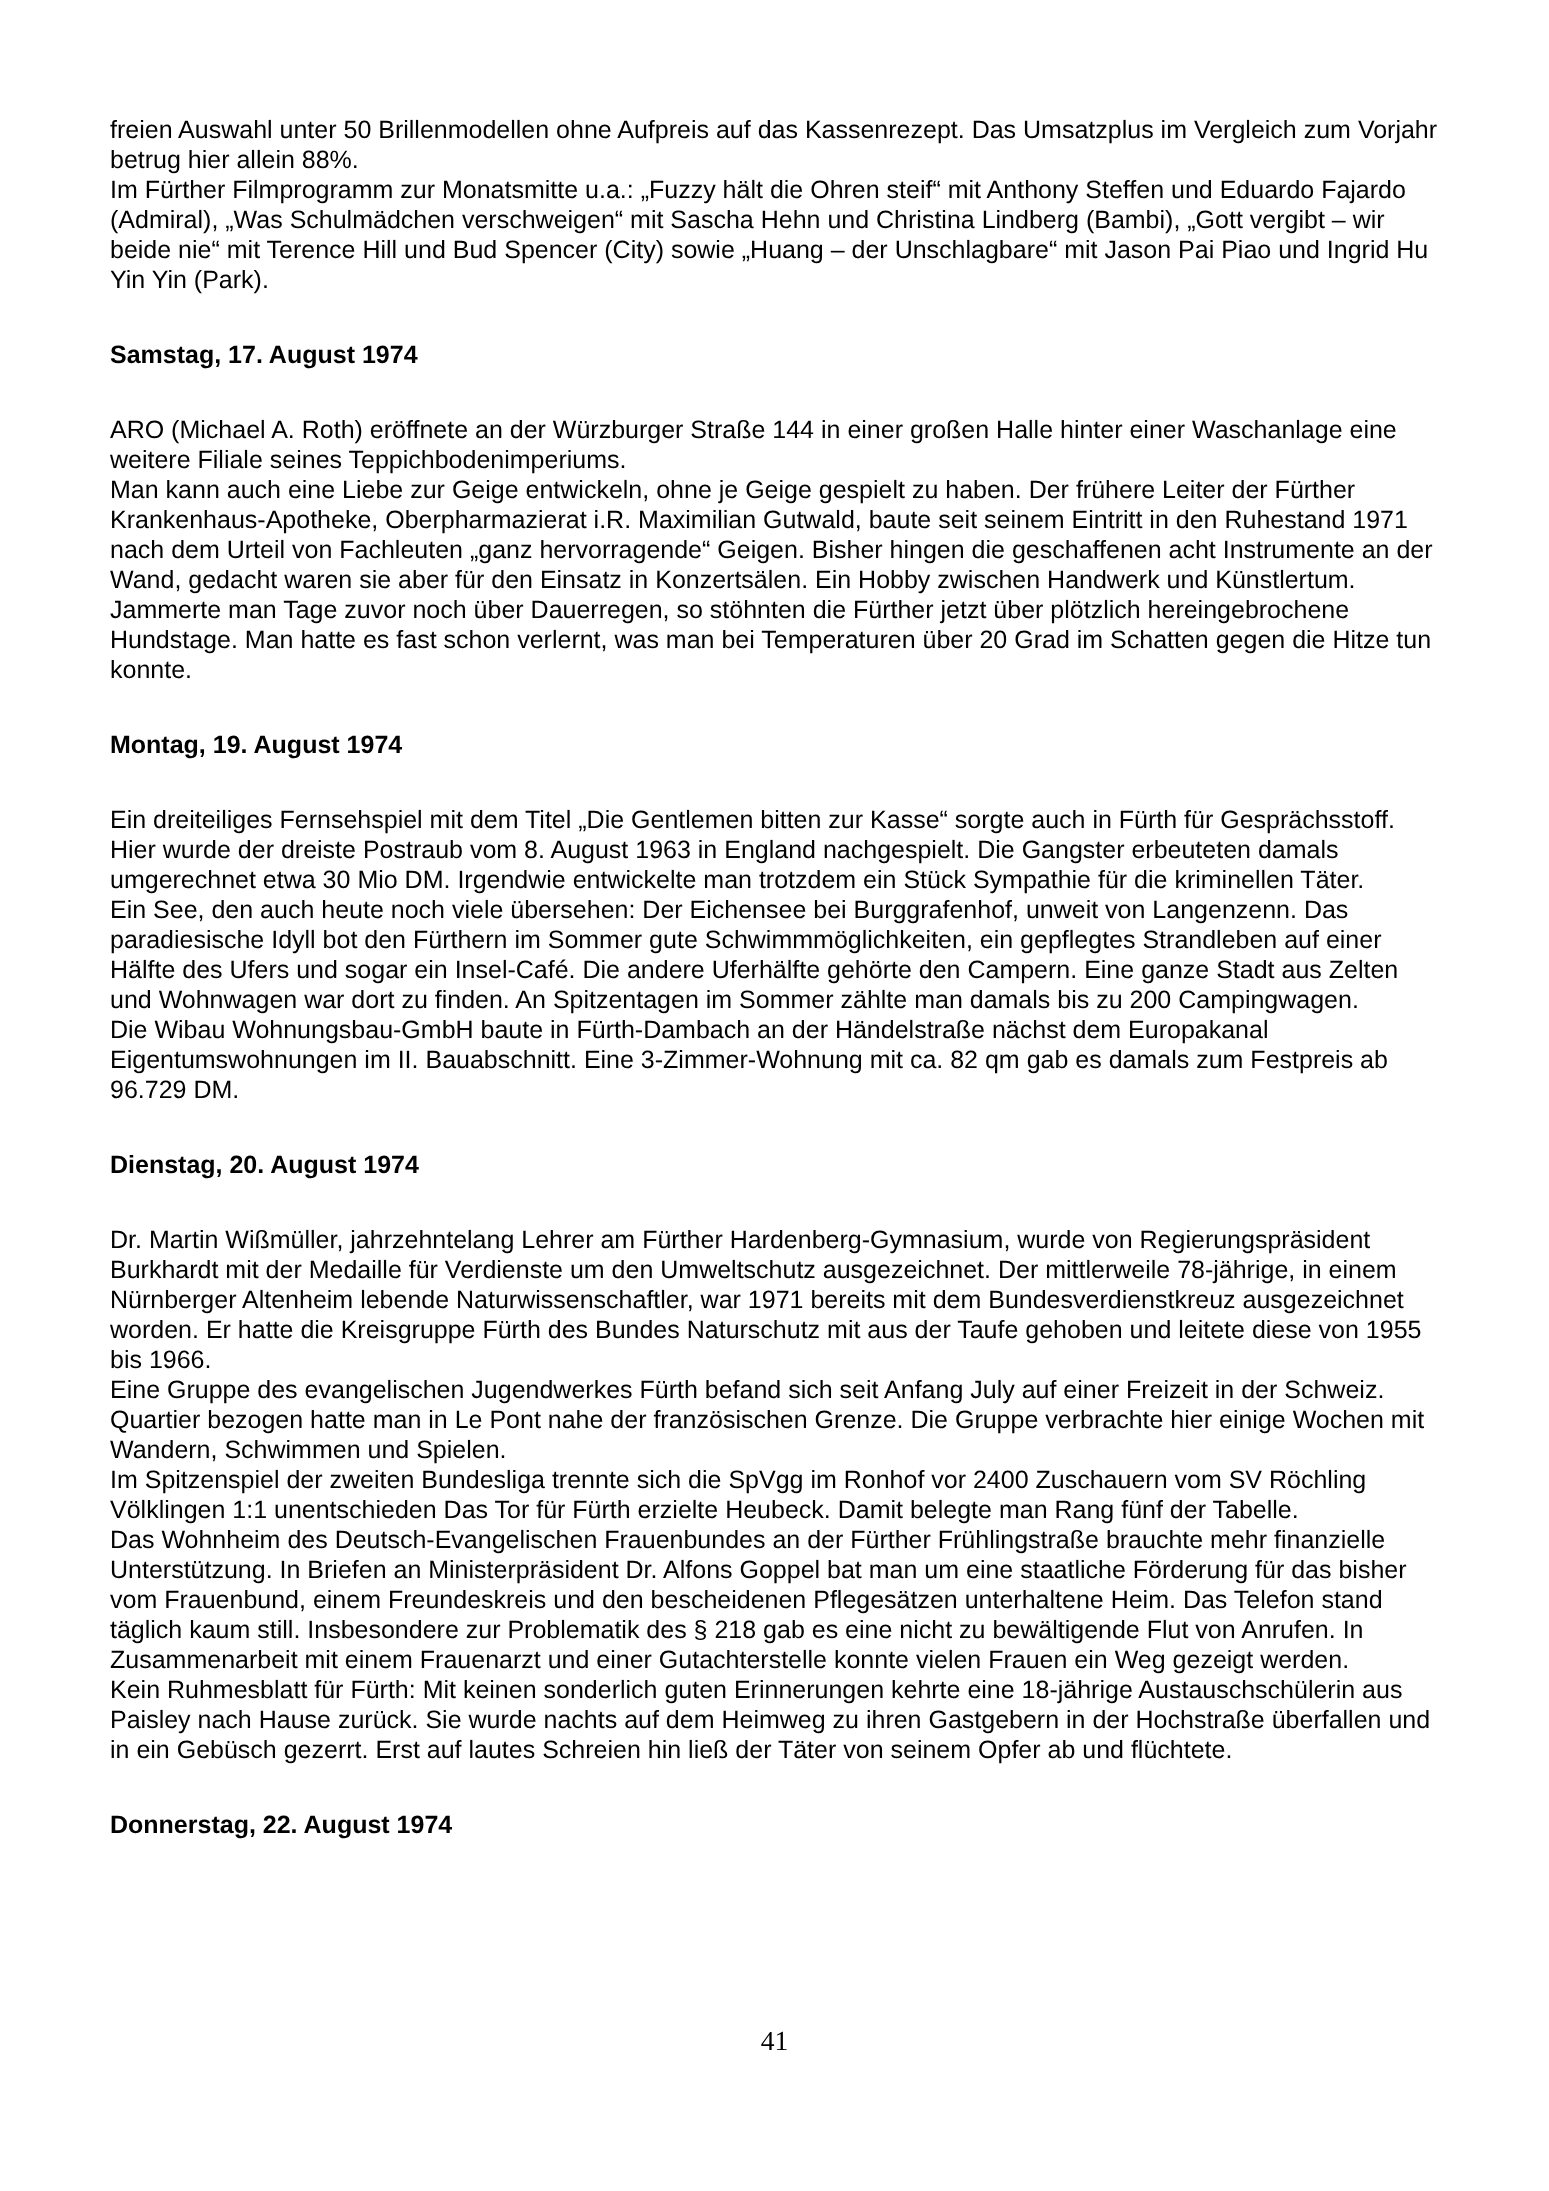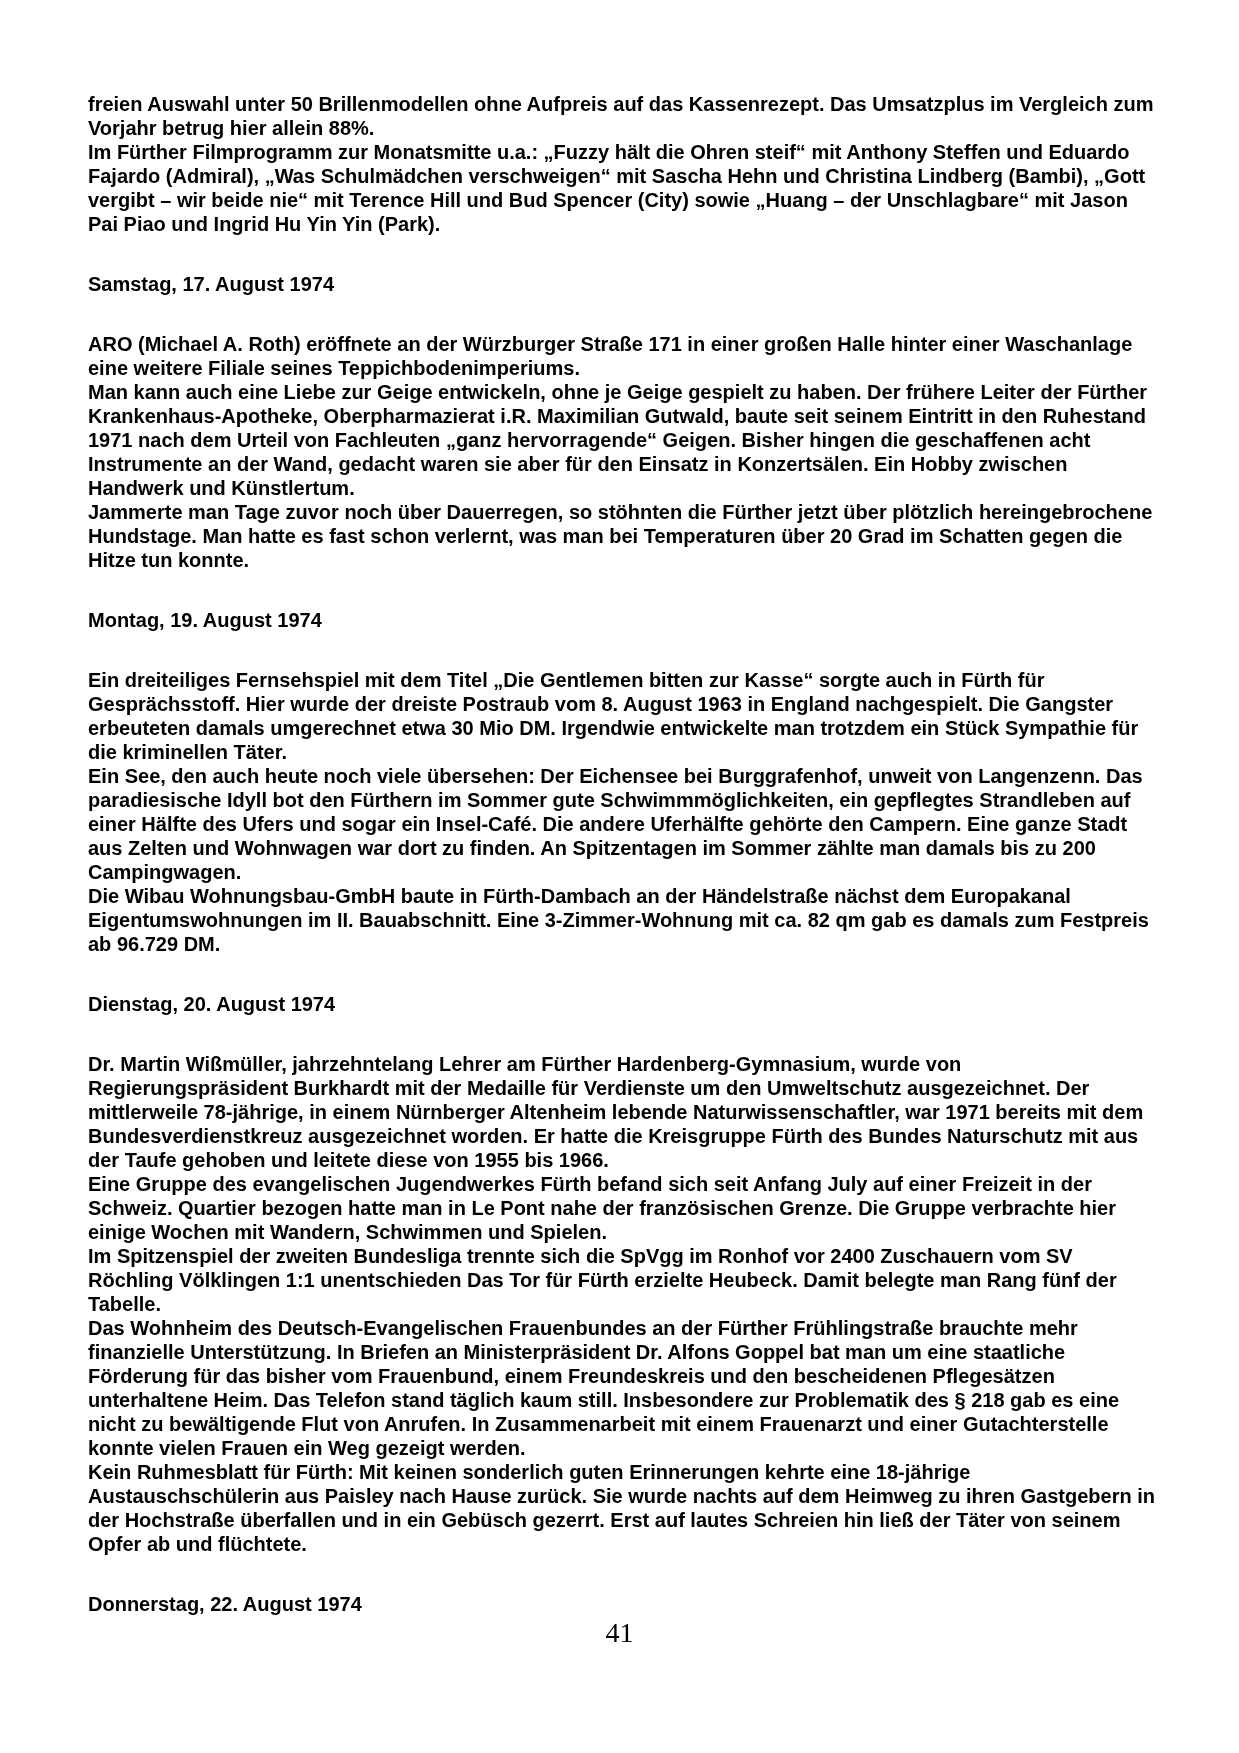--- a/index.html
+++ b/index.html
@@ -25,50 +25,49 @@
     left: 88px;
     top: 92px;
     width: 1068px;
     font-size: 20px;
     line-height: 24px;
     text-align: left;
   }
   .para {
     margin: 0;
     padding: 0;
-    font-weight: bold;
   }
   .heading {
     margin: 36px 0;
     padding: 0;
     font-size: 20px;
     line-height: 24px;
     font-weight: bold;
   }
   .page-number {
     position: absolute;
     top: 1620px;
     left: 0;
     width: 100%;
     text-align: center;
     font-family: "Liberation Serif", serif;
-    font-size: 28px;
+    font-size: 22px;
     line-height: 26px;
     color: #000000;
   }
 </style>
 </head>
 <body>
 
 <div class="page">
   <div class="content" id="content">
       <p class="para">freien Auswahl unter 50 Brillenmodellen ohne Aufpreis auf das Kassenrezept. Das Umsatzplus im Vergleich zum Vorjahr betrug hier allein 88%.</p>
       <p class="para">Im Fürther Filmprogramm zur Monatsmitte u.a.: „Fuzzy hält die Ohren steif“ mit Anthony Steffen und Eduardo Fajardo (Admiral), „Was Schulmädchen verschweigen“ mit Sascha Hehn und Christina Lindberg (Bambi), „Gott vergibt – wir beide nie“ mit Terence Hill und Bud Spencer (City) sowie „Huang – der Unschlagbare“ mit Jason Pai Piao und Ingrid Hu Yin Yin (Park).</p>
       <h2 class="heading">Samstag, 17. August 1974</h2>
-      <p class="para">ARO (Michael A. Roth) eröffnete an der Würzburger Straße 171 in einer großen Halle hinter einer Waschanlage eine weitere Filiale seines Teppichbodenimperiums.</p>
+      <p class="para">ARO (Michael A. Roth) eröffnete an der Würzburger Straße 144 in einer großen Halle hinter einer Waschanlage eine weitere Filiale seines Teppichbodenimperiums.</p>
       <p class="para">Man kann auch eine Liebe zur Geige entwickeln, ohne je Geige gespielt zu haben. Der frühere Leiter der Fürther Krankenhaus-Apotheke, Oberpharmazierat i.R. Maximilian Gutwald, baute seit seinem Eintritt in den Ruhestand 1971 nach dem Urteil von Fachleuten „ganz hervorragende“ Geigen. Bisher hingen die geschaffenen acht Instrumente an der Wand, gedacht waren sie aber für den Einsatz in Konzertsälen. Ein Hobby zwischen Handwerk und Künstlertum.</p>
       <p class="para">Jammerte man Tage zuvor noch über Dauerregen, so stöhnten die Fürther jetzt über plötzlich hereingebrochene Hundstage. Man hatte es fast schon verlernt, was man bei Temperaturen über 20 Grad im Schatten gegen die Hitze tun konnte.</p>
       <h2 class="heading">Montag, 19. August 1974</h2>
       <p class="para">Ein dreiteiliges Fernsehspiel mit dem Titel „Die Gentlemen bitten zur Kasse“ sorgte auch in Fürth für Gesprächsstoff. Hier wurde der dreiste Postraub vom 8. August 1963 in England nachgespielt. Die Gangster erbeuteten damals umgerechnet etwa 30 Mio DM. Irgendwie entwickelte man trotzdem ein Stück Sympathie für die kriminellen Täter.</p>
       <p class="para">Ein See, den auch heute noch viele übersehen: Der Eichensee bei Burggrafenhof, unweit von Langenzenn. Das paradiesische Idyll bot den Fürthern im Sommer gute Schwimmmöglichkeiten, ein gepflegtes Strandleben auf einer Hälfte des Ufers und sogar ein Insel-Café. Die andere Uferhälfte gehörte den Campern. Eine ganze Stadt aus Zelten und Wohnwagen war dort zu finden. An Spitzentagen im Sommer zählte man damals bis zu 200 Campingwagen.</p>
       <p class="para">Die Wibau Wohnungsbau-GmbH baute in Fürth-Dambach an der Händelstraße nächst dem Europakanal Eigentumswohnungen im II. Bauabschnitt. Eine 3-Zimmer-Wohnung mit ca. 82 qm gab es damals zum Festpreis ab 96.729 DM.</p>
       <h2 class="heading">Dienstag, 20. August 1974</h2>
       <p class="para">Dr. Martin Wißmüller, jahrzehntelang Lehrer am Fürther Hardenberg-Gymnasium, wurde von Regierungspräsident Burkhardt mit der Medaille für Verdienste um den Umweltschutz ausgezeichnet. Der mittlerweile 78-jährige, in einem Nürnberger Altenheim lebende Naturwissenschaftler, war 1971 bereits mit dem Bundesverdienstkreuz ausgezeichnet worden. Er hatte die Kreisgruppe Fürth des Bundes Naturschutz mit aus der Taufe gehoben und leitete diese von 1955 bis 1966.</p>
       <p class="para">Eine Gruppe des evangelischen Jugendwerkes Fürth befand sich seit Anfang July auf einer Freizeit in der Schweiz. Quartier bezogen hatte man in Le Pont nahe der französischen Grenze. Die Gruppe verbrachte hier einige Wochen mit Wandern, Schwimmen und Spielen.</p>
       <p class="para">Im Spitzenspiel der zweiten Bundesliga trennte sich die SpVgg im Ronhof vor 2400 Zuschauern vom SV Röchling Völklingen 1:1 unentschieden Das Tor für Fürth erzielte Heubeck. Damit belegte man Rang fünf der Tabelle.</p>

